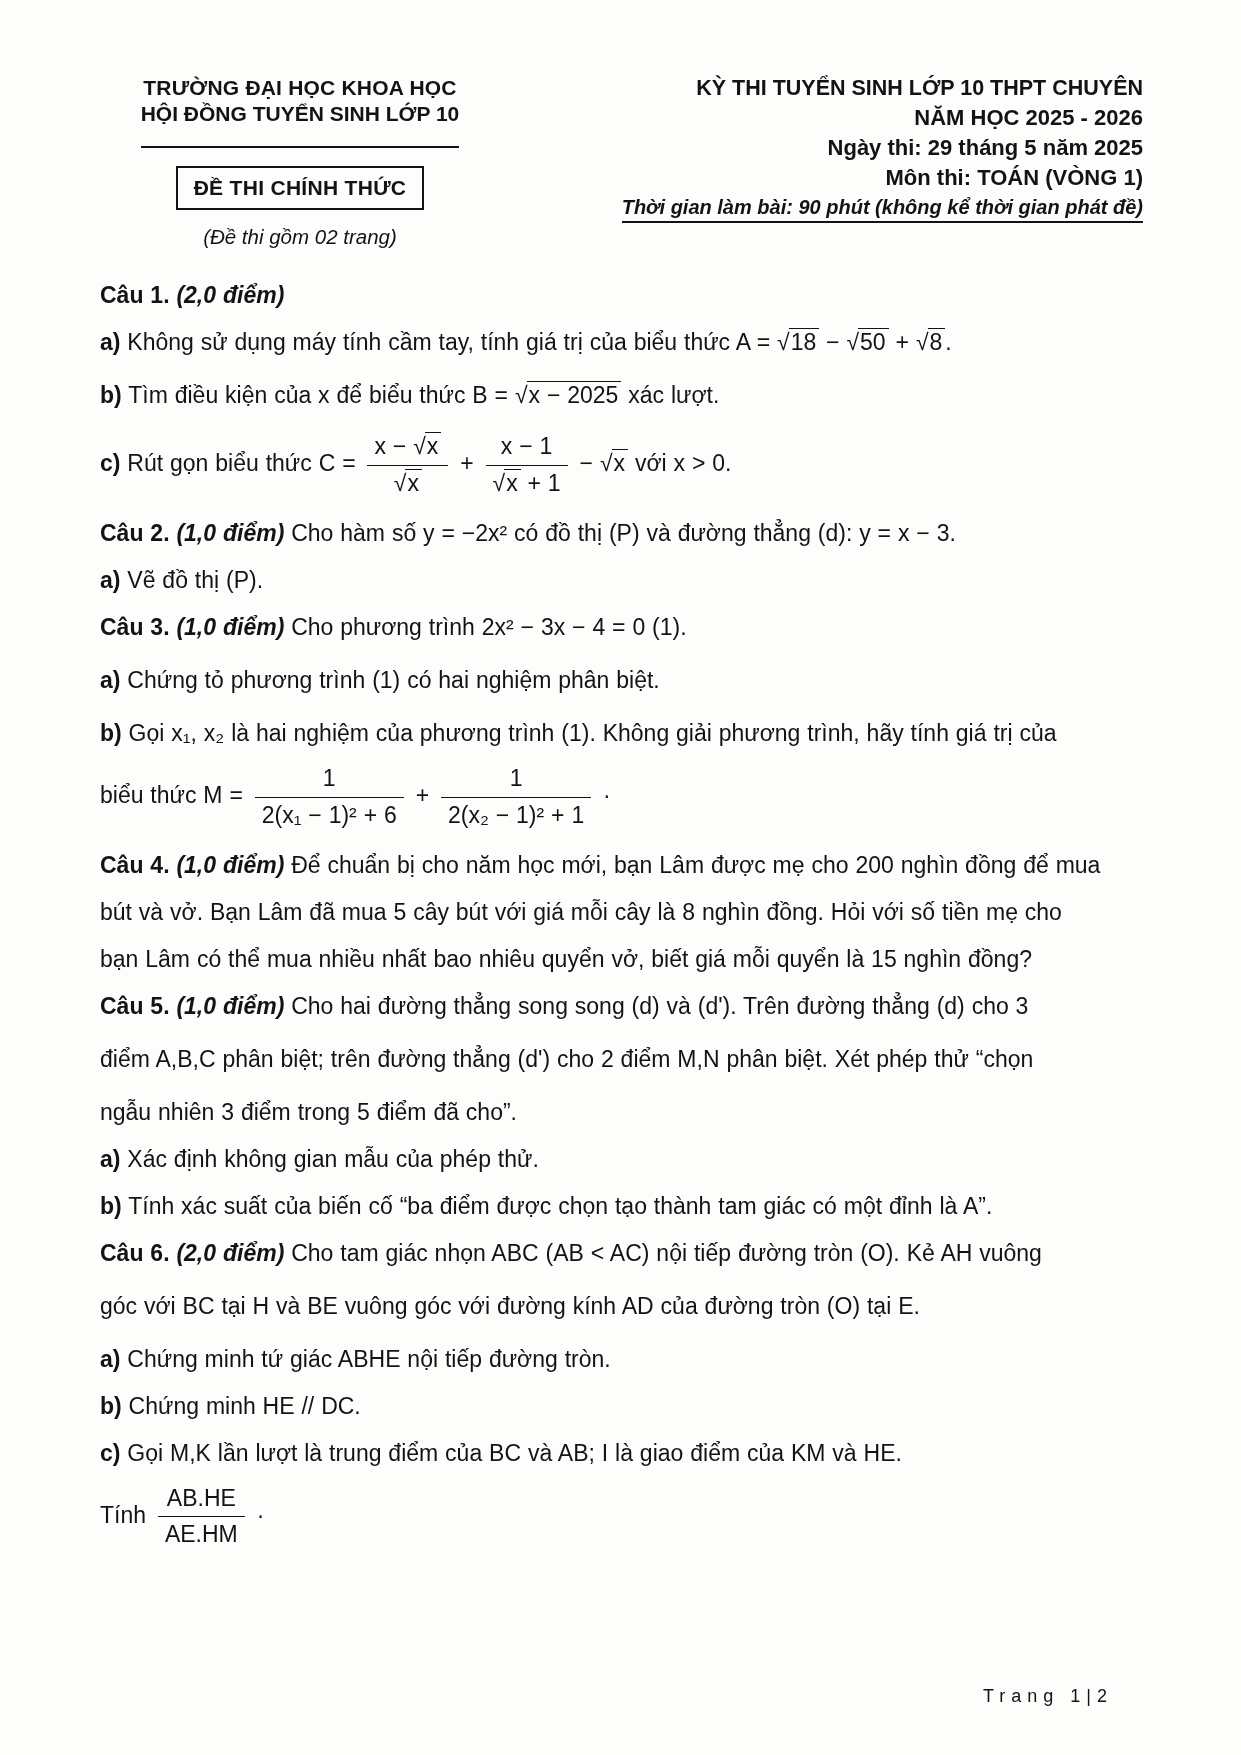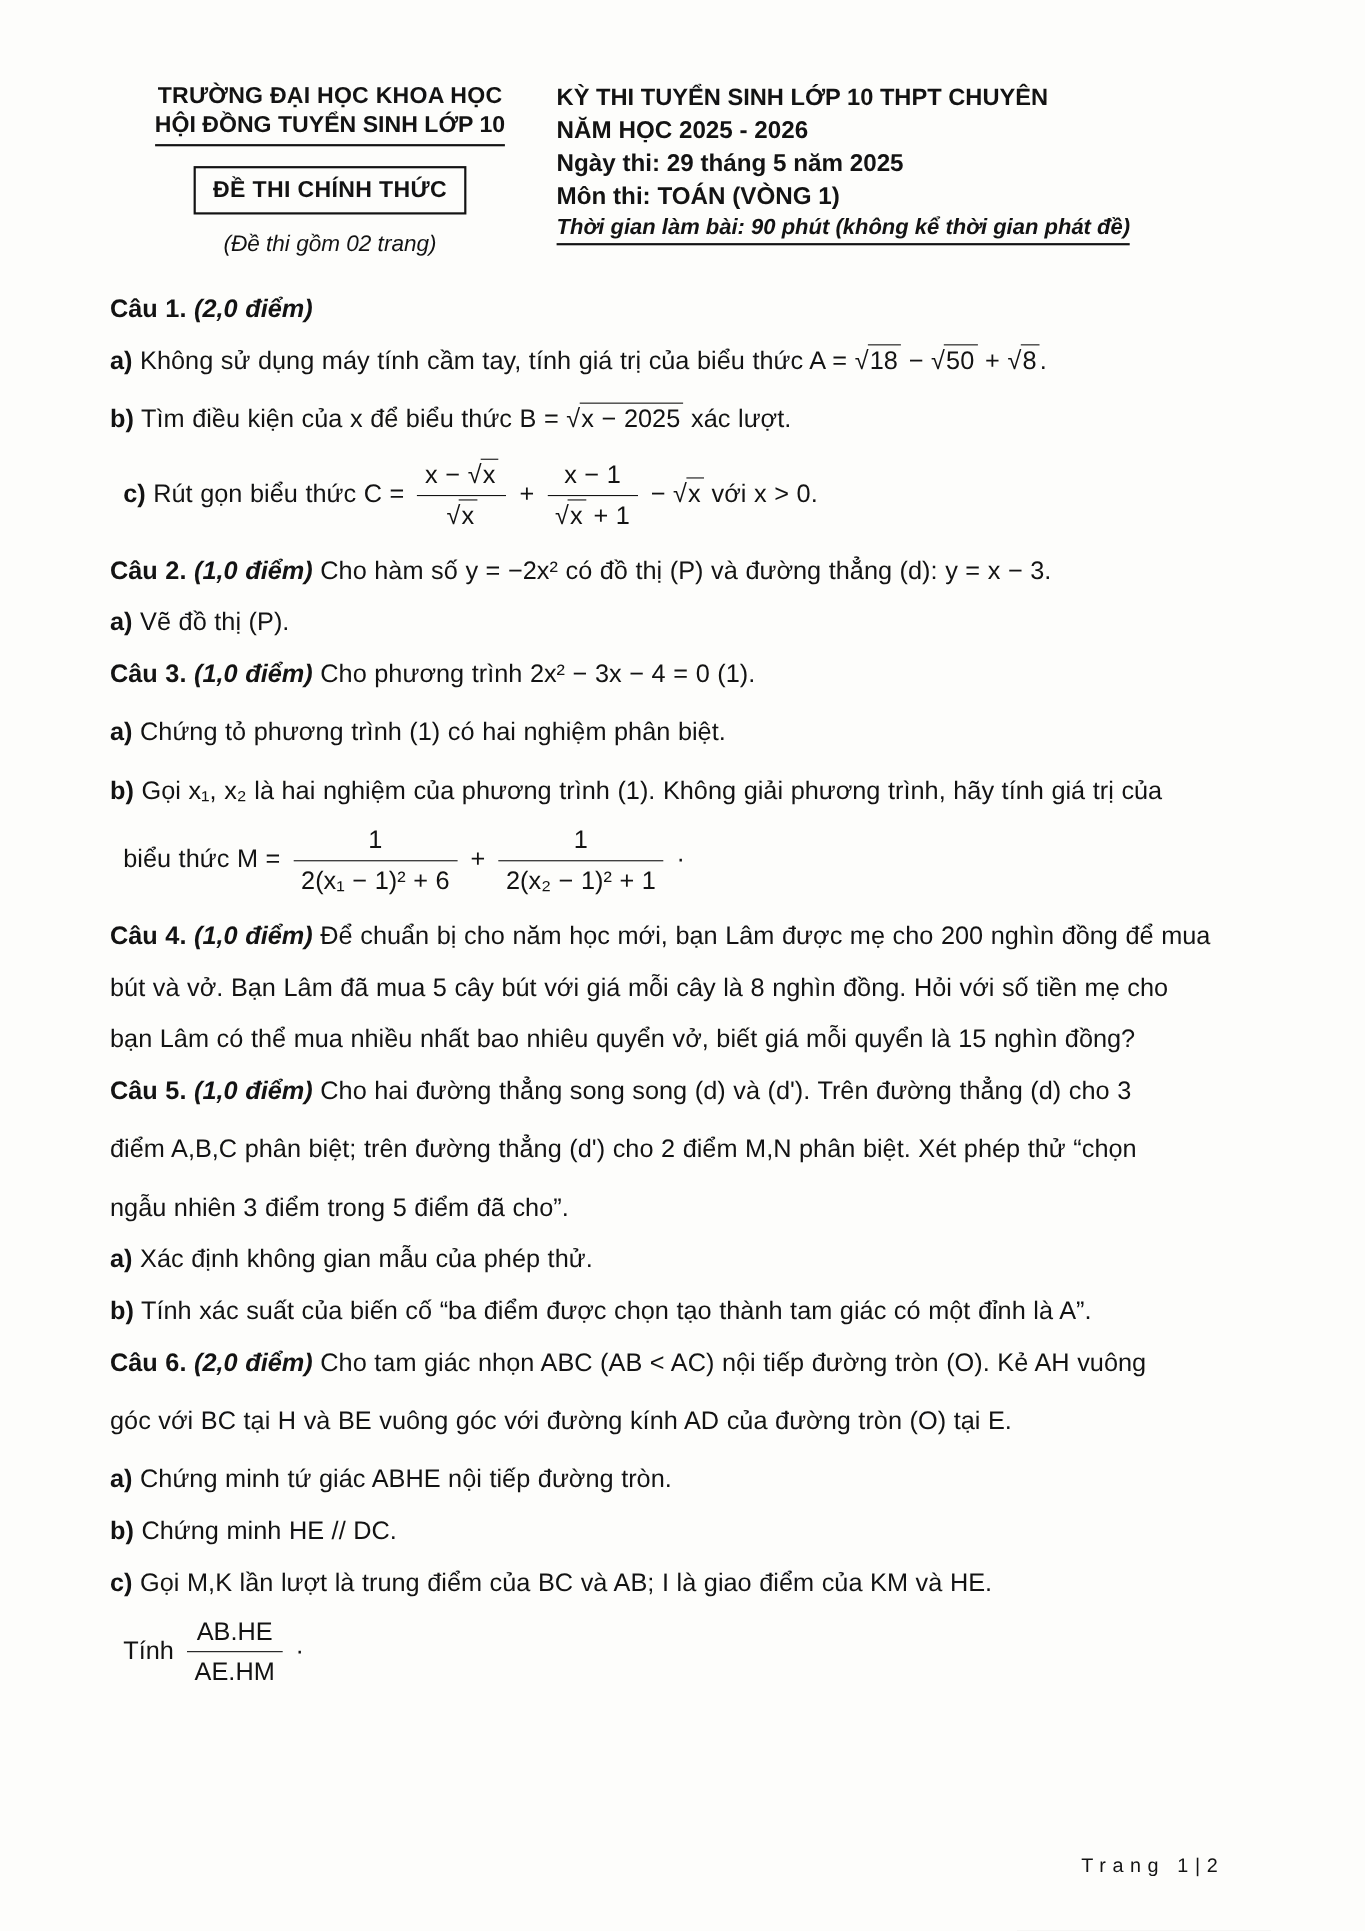--- a/index.html
+++ b/index.html
@@ -8,38 +8,38 @@
   .page {
     width: 1241px; height: 1755px; background: #fdfdfb; position: relative;
     font-family: Liberation Sans, sans-serif; color: #131313;
     overflow: hidden;
   }
   .inner { padding: 76px 98px 0 100px; }
 
   
   .hdr { display: flex; align-items: flex-start; }
   .hl { width: 400px; text-align: center; flex: 0 0 auto; }
-  .hr { flex: 1 1 auto; text-align: left; padding-left: 6px; }
+  .hr { flex: 1 1 auto; text-align: right; padding-left: 6px; }
   .b  { font-weight: bold; }
   .bi { font-weight: bold; font-style: italic; }
   .hl-1 { font-weight: bold; font-size: 21px; letter-spacing: .2px; }
   .hl-2 { margin-top: 2px; }
-  .hl-2 span { display: inline-block; font-weight: bold; font-size: 21px; border-bottom: 2.2px solid #131313; padding-bottom: 5px; }
+  .hl-2 span { display: inline-block; font-weight: bold; font-size: 21px; border-bottom: 2.2px solid #131313; padding-bottom: 20px; }
   .boxw { margin-top: 18px; }
   .box  { display: inline-block; border: 2.4px solid #131313; padding: 8px 16px; font-weight: bold; font-size: 21px; letter-spacing: .3px; }
   .note { margin-top: 15px; font-style: italic; font-size: 20.5px; }
   .hr-1 { font-weight: bold; font-size: 21.5px; }
   .hr-2, .hr-3, .hr-4 { font-weight: bold; font-size: 22px; margin-top: 4px; }
   .hr-5 { margin-top: 5px; font-size: 20px; }
   .hr-5 span { display: inline-block; font-weight: bold; font-style: italic; border-bottom: 2.4px solid #131313; padding-bottom: 2px; }
 
   
   main { display: block; margin-top: 30px; font-size: 23px; }
   .line { margin-bottom: 15px; line-height: 32px; word-spacing: .5px; }
-  .disp { margin: 8px 12px 18px; }
+  .disp { margin: 8px 0 18px; }
   .gap  { margin-bottom: 21px; }
 
   
   .frac { display: inline-block; vertical-align: middle; text-align: center; margin: 0 5px; line-height: 1.3; }
   .fn { display: block; padding: 0 7px 3px; }
   .fd { display: block; border-top: 1.9px solid #131313; padding: 3px 7px 0; }
 
   
   .sq { white-space: nowrap; }
   .sq-s { letter-spacing: -1px; }

